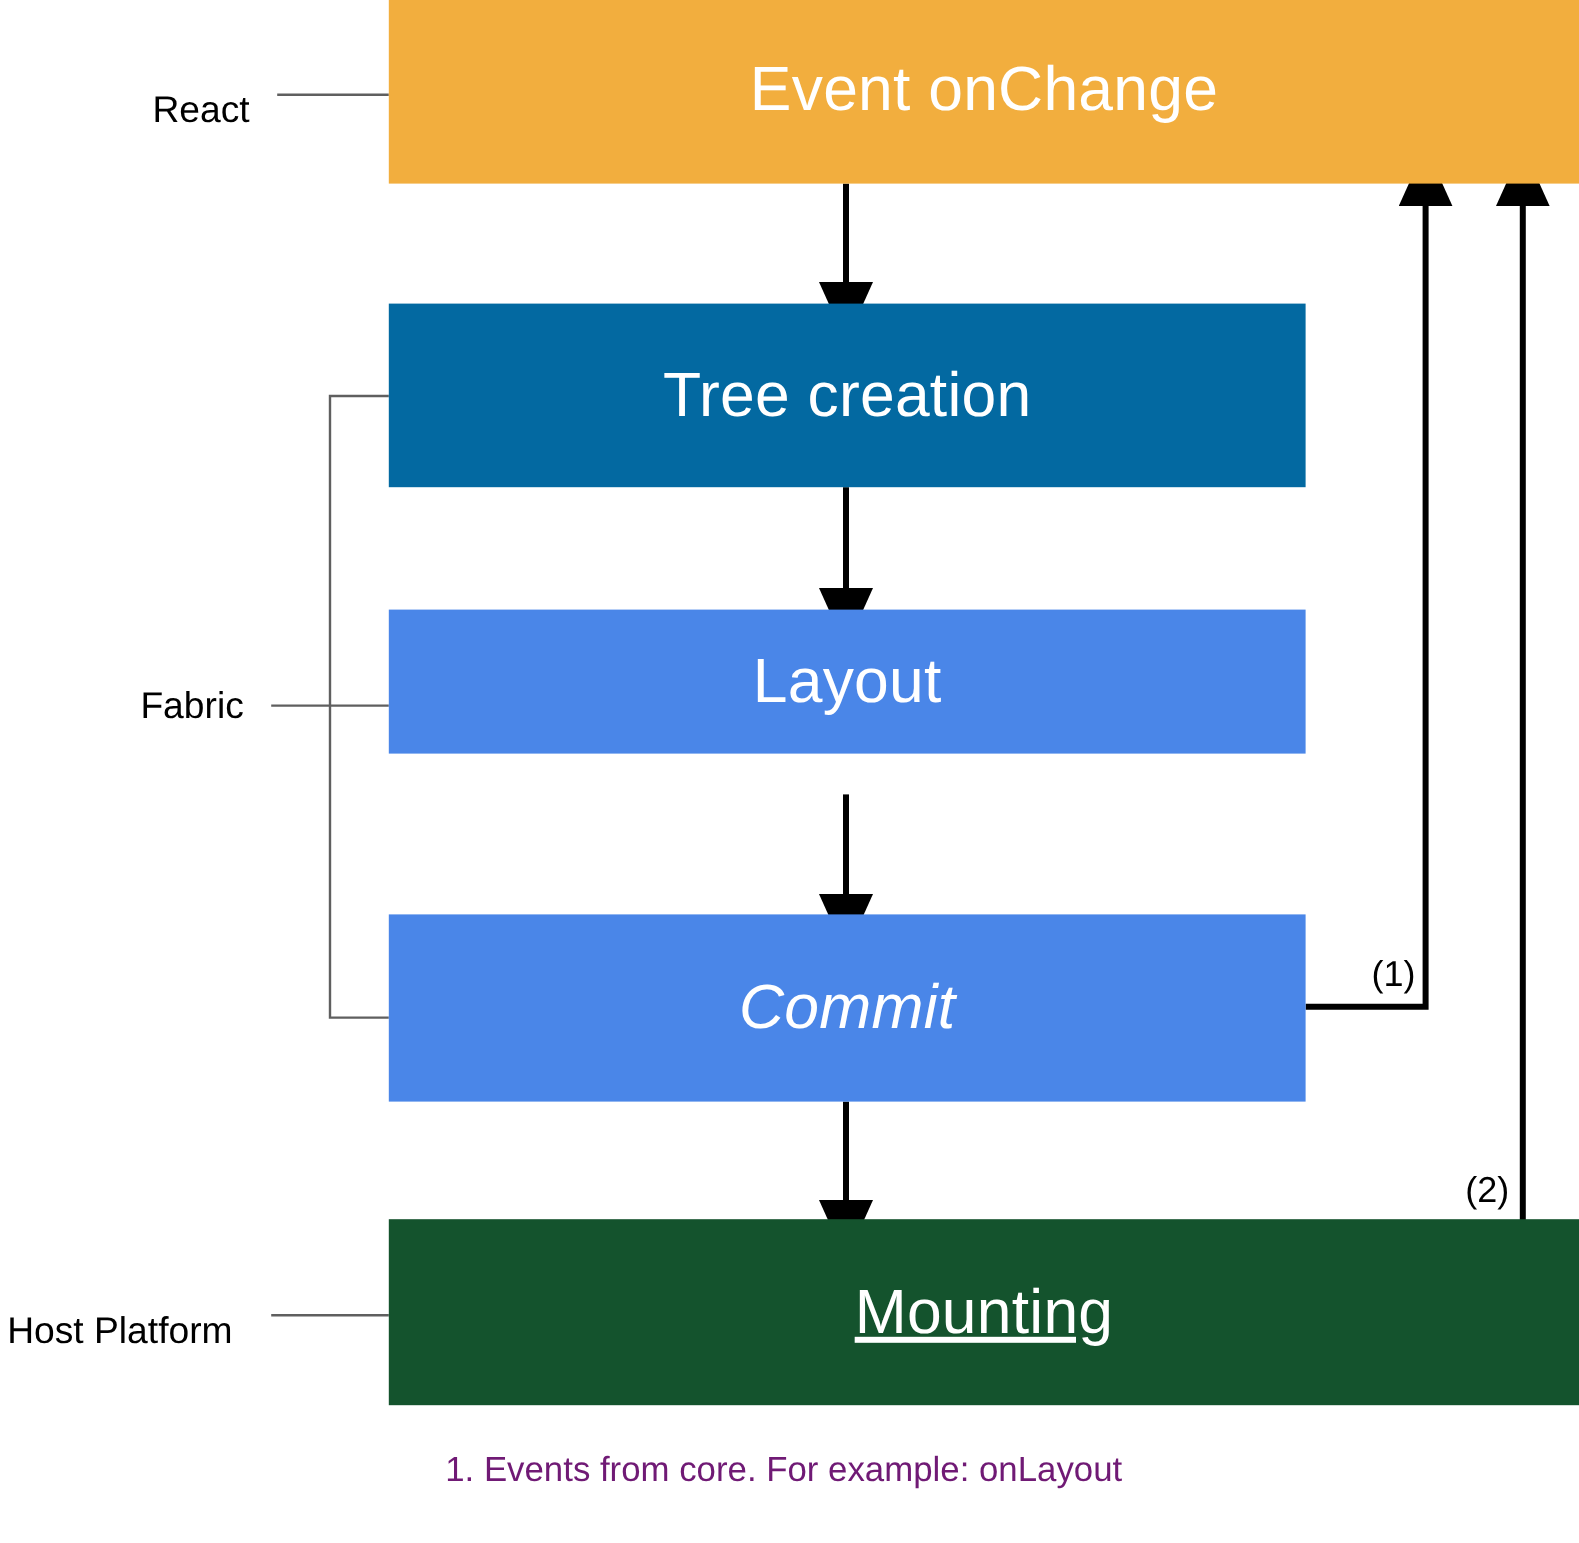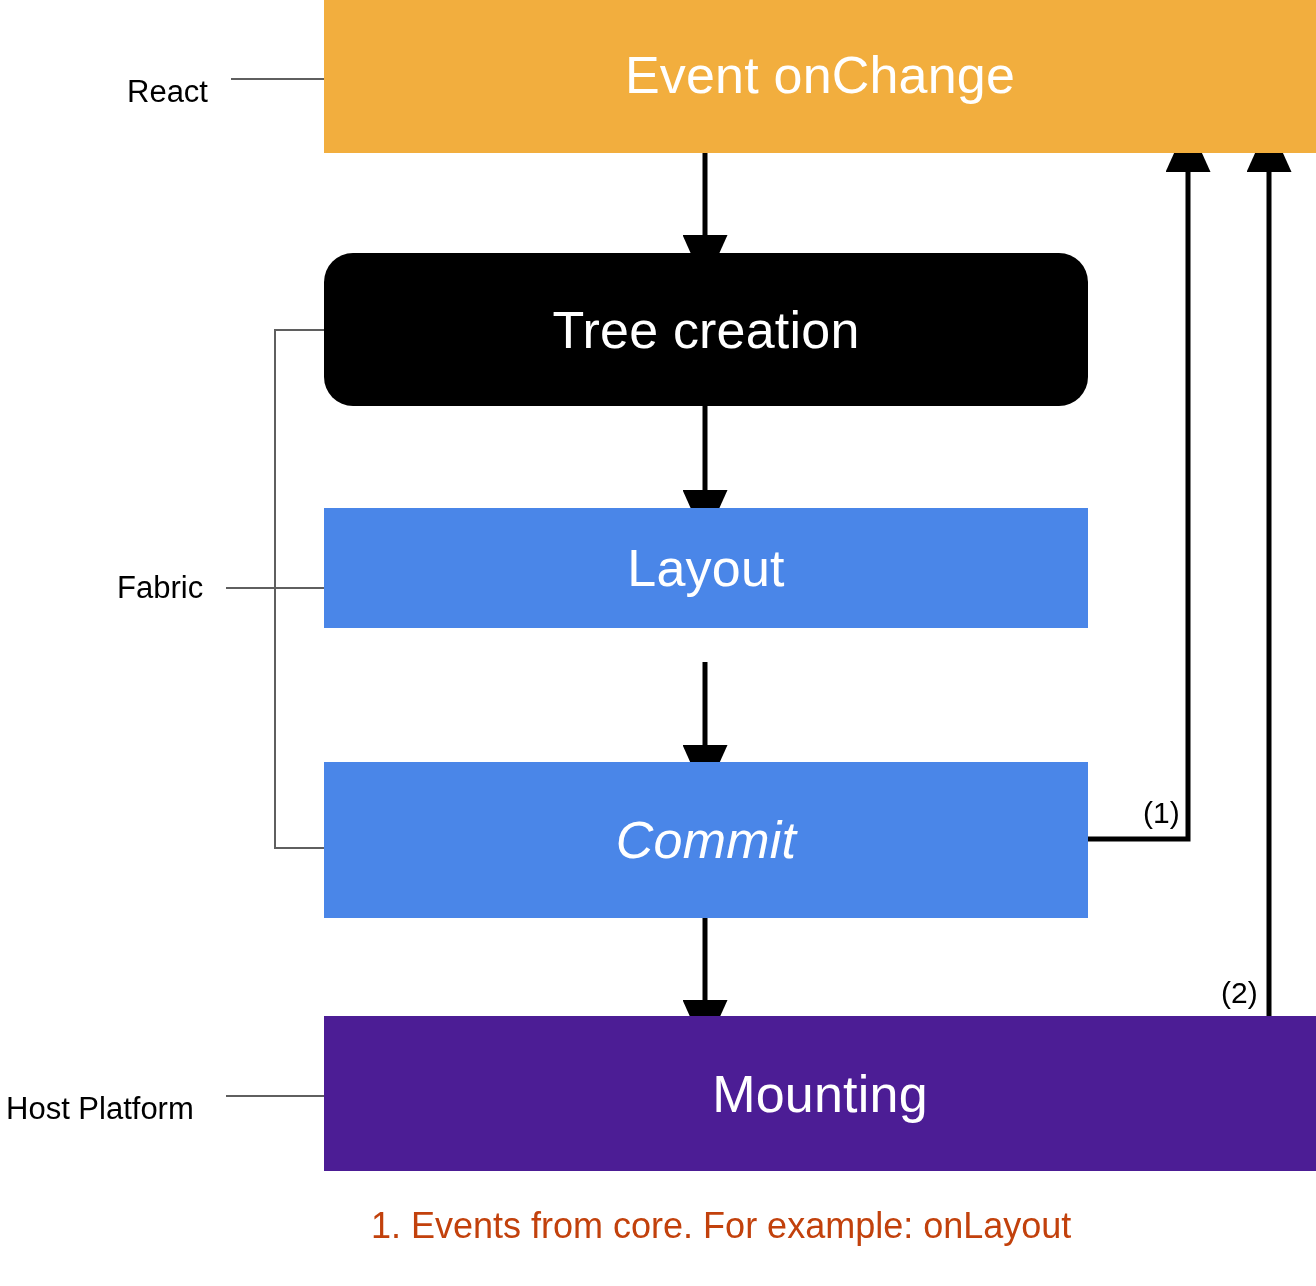--- a/index.html
+++ b/index.html
@@ -106,22 +106,22 @@
     left: 1221px;
     top: 978px;
   }
   .footnotes {
     position: absolute;
     left: 371px;
     top: 1205px;
     z-index: 4;
   }
   .footnote-line {
-    font-size: 36px;
-    color: #c2410c;
+    font-size: 29px;
+    color: #701a75;
     line-height: 41px;
     white-space: nowrap;
   }
 </style>
 </head>
 <body>
 
 <div id="canvas">
 
   <svg id="svg-layer" viewBox="0 0 1316 1286" xmlns="http://www.w3.org/2000/svg">
@@ -150,33 +150,33 @@
 
     <path d="M 1088 839 L 1188 839 L 1188 167" fill="none" stroke="#000000" stroke-width="5" marker-end="url(#arrowhead)"></path>
 
     <path d="M 1269 1018 L 1269 167" fill="none" stroke="#000000" stroke-width="5" marker-end="url(#arrowhead)"></path>
   </svg>
 
   <div class="node node-event-handler" style="background:#F2AE3E;">
     <span>Event onChange</span>
   </div>
 
-  <div class="node node-tree-creation" style="background:#000000;border-radius:29px;">
+  <div class="node node-tree-creation" style="background:#0369a1;">
     <span>Tree creation</span>
   </div>
 
   <div class="node node-layout" style="background:#4A86E8;">
     <span>Layout</span>
   </div>
 
   <div class="node node-commit" style="background:#4A86E8;">
     <span>Commit</span>
   </div>
 
-  <div class="node node-mounting" style="background:#4c1d95;">
+  <div class="node node-mounting" style="background:#14532d;text-decoration:underline;">
     <span>Mounting</span>
   </div>
 
   <div class="side-label label-react">React</div>
 
   <div class="side-label label-fabric">Fabric</div>
 
   <div class="side-label label-host-platform">Host Platform</div>
 
   <div class="step-label label-step1">(1)</div>

